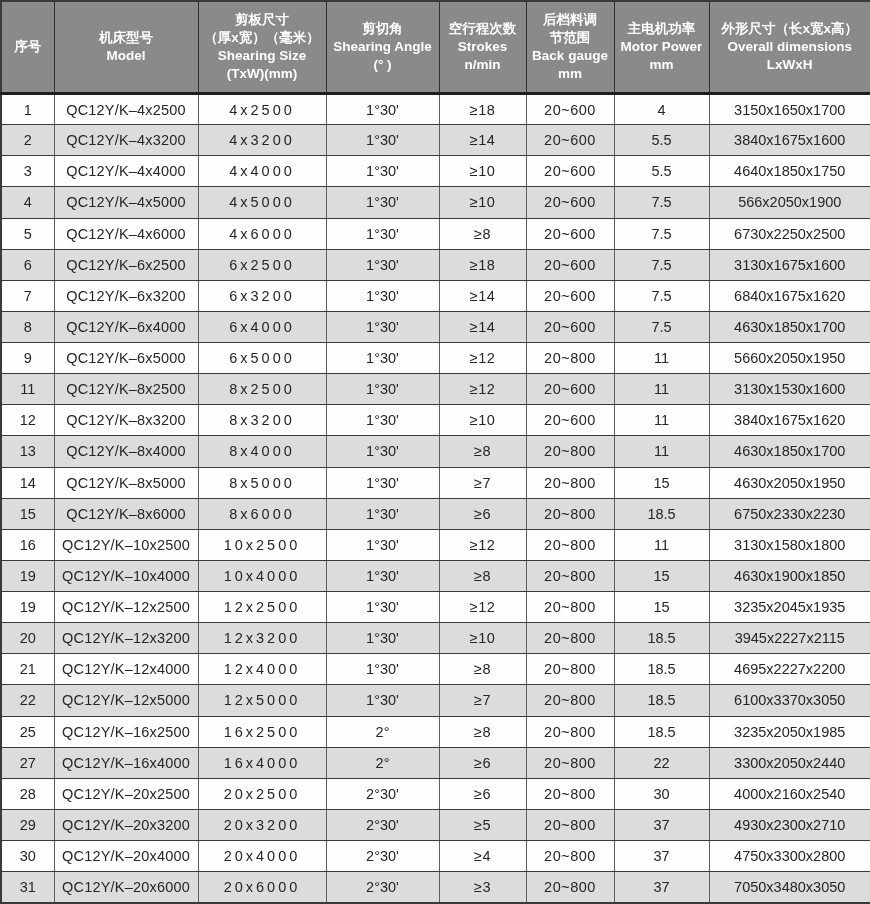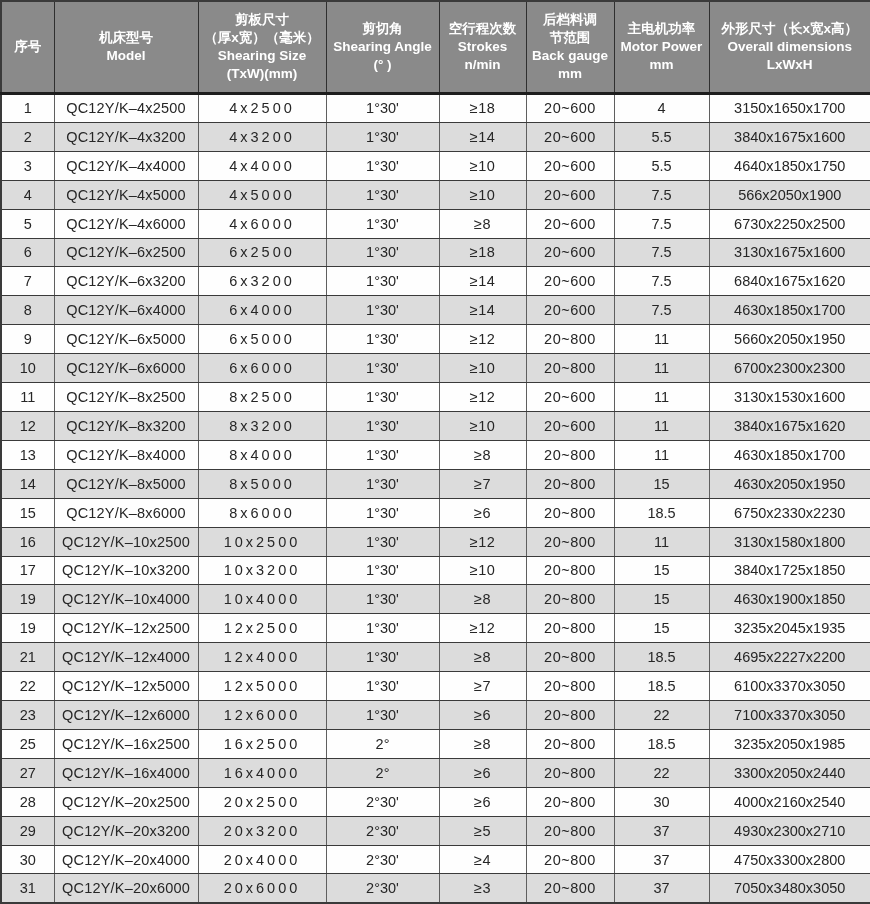--- a/index.html
+++ b/index.html
@@ -199,30 +199,20 @@
           <td>9</td>
           <td>QC12Y/K–6x5000</td>
           <td>6x5000</td>
           <td>1°30'</td>
           <td>≥12</td>
           <td>20~800</td>
           <td>11</td>
           <td>5660x2050x1950</td>
         </tr>
         <tr>
-          <td>10</td>
-          <td>QC12Y/K–6x6000</td>
-          <td>6x6000</td>
-          <td>1°30'</td>
-          <td>≥10</td>
-          <td>20~800</td>
-          <td>11</td>
-          <td>6700x2300x2300</td>
-        </tr>
-        <tr>
           <td>11</td>
           <td>QC12Y/K–8x2500</td>
           <td>8x2500</td>
           <td>1°30'</td>
           <td>≥12</td>
           <td>20~600</td>
           <td>11</td>
           <td>3130x1530x1600</td>
         </tr>
         <tr>
@@ -269,78 +259,68 @@
           <td>16</td>
           <td>QC12Y/K–10x2500</td>
           <td>10x2500</td>
           <td>1°30'</td>
           <td>≥12</td>
           <td>20~800</td>
           <td>11</td>
           <td>3130x1580x1800</td>
         </tr>
         <tr>
-          <td>17</td>
-          <td>QC12Y/K–10x3200</td>
-          <td>10x3200</td>
-          <td>1°30'</td>
-          <td>≥10</td>
-          <td>20~800</td>
-          <td>15</td>
-          <td>3840x1725x1850</td>
-        </tr>
-        <tr>
           <td>19</td>
           <td>QC12Y/K–10x4000</td>
           <td>10x4000</td>
           <td>1°30'</td>
           <td>≥8</td>
           <td>20~800</td>
           <td>15</td>
           <td>4630x1900x1850</td>
         </tr>
         <tr>
           <td>19</td>
           <td>QC12Y/K–12x2500</td>
           <td>12x2500</td>
           <td>1°30'</td>
           <td>≥12</td>
           <td>20~800</td>
           <td>15</td>
           <td>3235x2045x1935</td>
         </tr>
         <tr>
+          <td>20</td>
+          <td>QC12Y/K–12x3200</td>
+          <td>12x3200</td>
+          <td>1°30'</td>
+          <td>≥10</td>
+          <td>20~800</td>
+          <td>18.5</td>
+          <td>3945x2227x2115</td>
+        </tr>
+        <tr>
           <td>21</td>
           <td>QC12Y/K–12x4000</td>
           <td>12x4000</td>
           <td>1°30'</td>
           <td>≥8</td>
           <td>20~800</td>
           <td>18.5</td>
           <td>4695x2227x2200</td>
         </tr>
         <tr>
           <td>22</td>
           <td>QC12Y/K–12x5000</td>
           <td>12x5000</td>
           <td>1°30'</td>
           <td>≥7</td>
           <td>20~800</td>
           <td>18.5</td>
           <td>6100x3370x3050</td>
-        </tr>
-        <tr>
-          <td>23</td>
-          <td>QC12Y/K–12x6000</td>
-          <td>12x6000</td>
-          <td>1°30'</td>
-          <td>≥6</td>
-          <td>20~800</td>
-          <td>22</td>
-          <td>7100x3370x3050</td>
         </tr>
         <tr>
           <td>25</td>
           <td>QC12Y/K–16x2500</td>
           <td>16x2500</td>
           <td>2°</td>
           <td>≥8</td>
           <td>20~800</td>
           <td>18.5</td>
           <td>3235x2050x1985</td>

